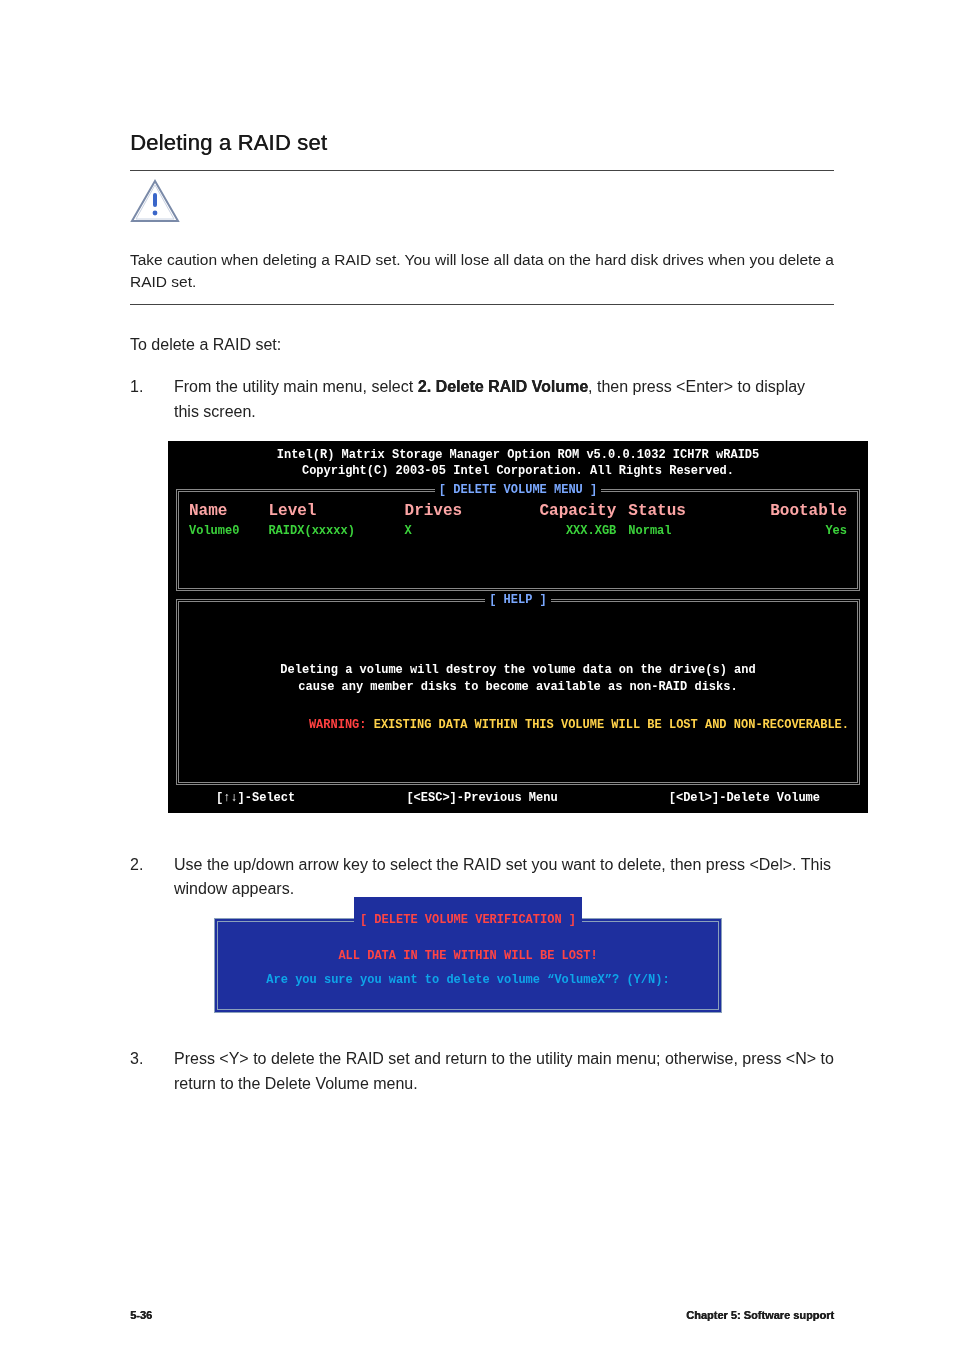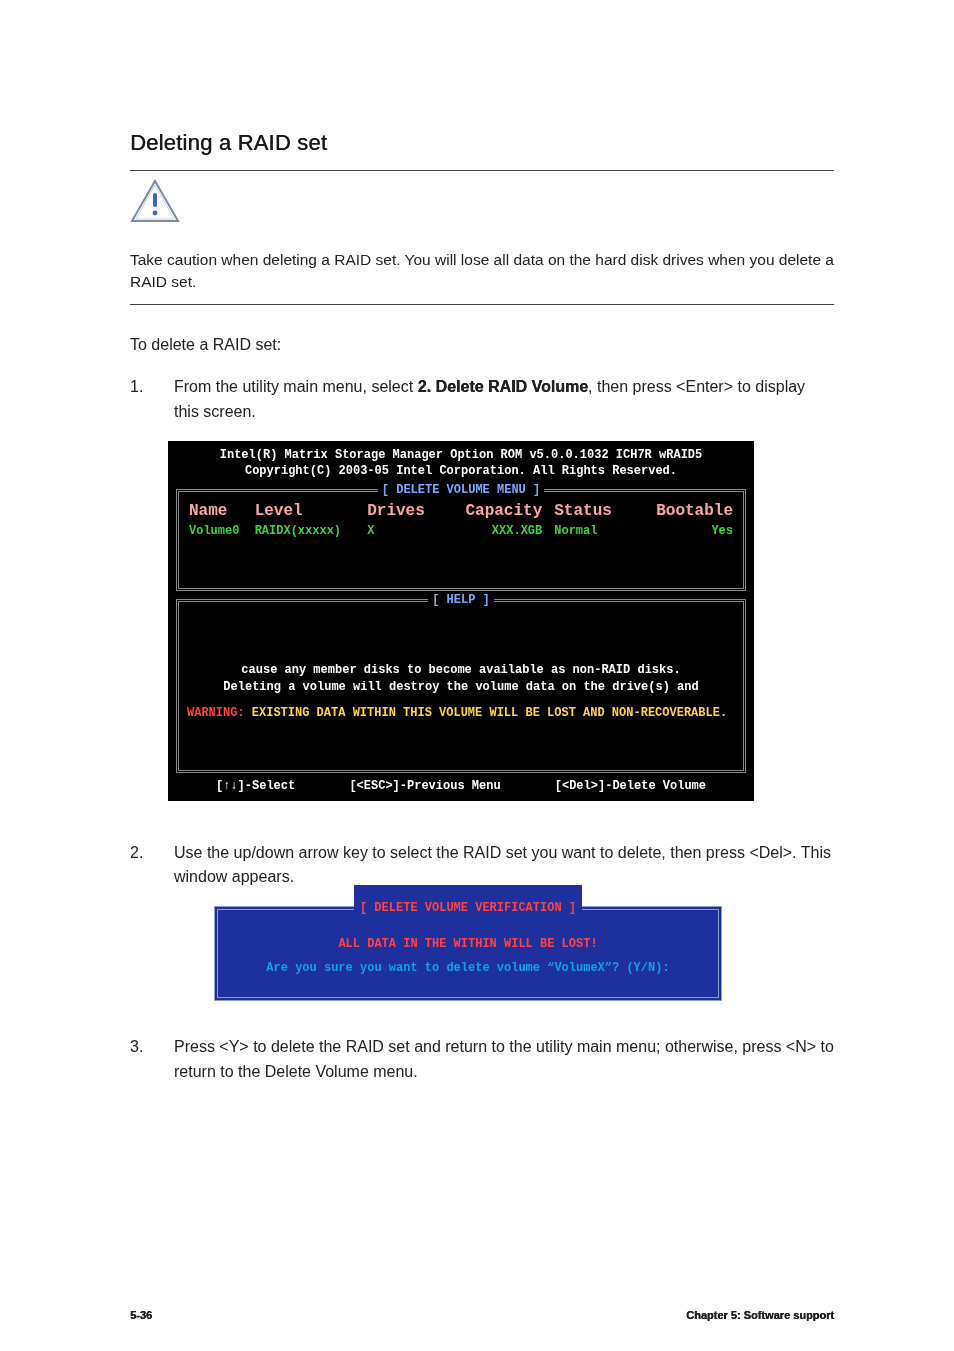--- a/index.html
+++ b/index.html
@@ -68,21 +68,21 @@
 
   
   .bios {
     background: #000;
     color: #fff;
     font-family: "Courier New", monospace;
     font-size: 12px;
     font-weight: bold;
     margin: 6px 0 40px 38px;
     padding: 6px 8px 4px 8px;
-    width: 586px;
+    width: 700px;
   }
   .bios .header-line { text-align: center; color: #fff; line-height: 1.35; }
   .bios .box-title {
     text-align: center;
     position: relative;
     color: #7aa8ff;
     margin: 4px 0 0 0;
   }
   .bios .box-title .t { background: #000; padding: 0 4px; position: relative; z-index: 2; }
   .bios .boxwrap {
@@ -117,21 +117,21 @@
     color: #7aa8ff;
     margin-top: 2px;
   }
   .bios .help-title .t { background: #000; padding: 0 4px; position: relative; z-index: 2; }
   .bios .helpbox {
     border: 3px double #888;
     margin-top: -8px;
     padding: 60px 6px 50px 6px;
   }
   .bios .helpbox .msg { text-align: center; color: #fff; line-height: 1.45; }
-  .bios .helpbox .warn-line { margin-top: 9px; text-align: left; padding: 0 2px; }
+  .bios .helpbox .warn-line { margin-top: 21px; text-align: right; padding: 0 2px; }
   .bios .helpbox .warn-label { color: #ff4040; }
   .bios .helpbox .warn-text { color: #ffd24a; }
   .bios .keybar {
     display: flex;
     justify-content: space-between;
     padding: 6px 40px 4px 40px;
     color: #fff;
   }
 
   
@@ -233,22 +233,22 @@
             <td style="padding-left:12px;">Normal</td>
             <td class="right">Yes</td>
           </tr>
         </tbody>
           </table>
         <div class="spacer"></div>
       </div>
 
       <div class="help-title"><span class="t">[ HELP ]</span></div>
       <div class="helpbox">
+        <div class="msg">Deleting a volume will destroy the volume data on the drive(s) and</div>
         <div class="msg">cause any member disks to become available as non-RAID disks.</div>
-        <div class="msg">Deleting a volume will destroy the volume data on the drive(s) and</div>
         <div class="warn-line">
           <span class="warn-label">WARNING:</span><span class="warn-text"> EXISTING DATA WITHIN THIS VOLUME WILL BE LOST AND NON-RECOVERABLE.</span>
         </div>
       </div>
 
       <div class="keybar">
         <span>[↑↓]-Select</span>
         <span>[&lt;ESC&gt;]-Previous Menu</span>
         <span>[&lt;Del&gt;]-Delete Volume</span>
       </div>

